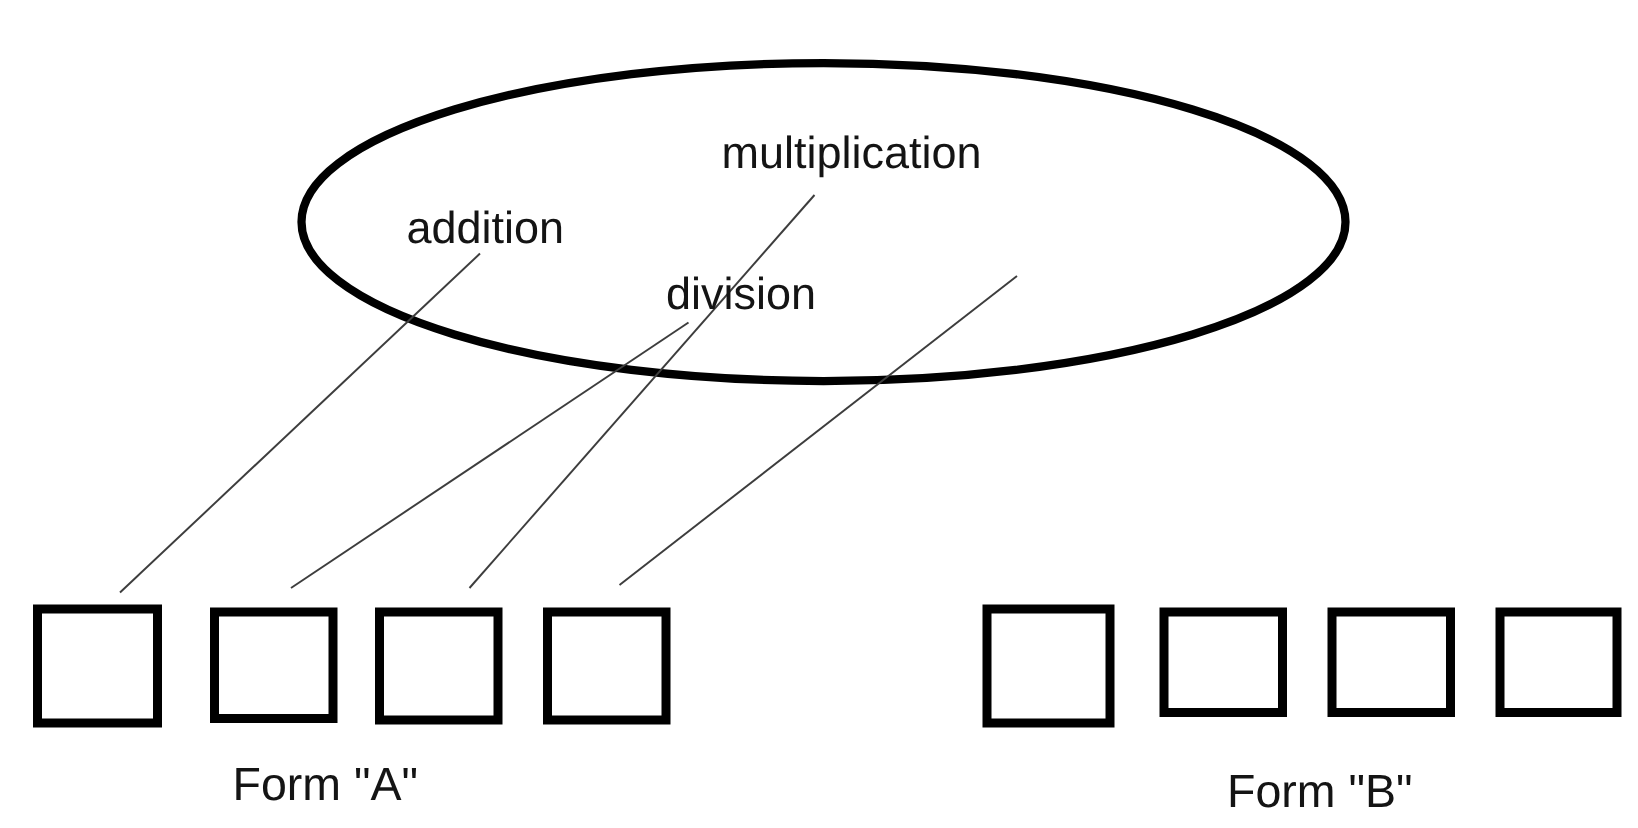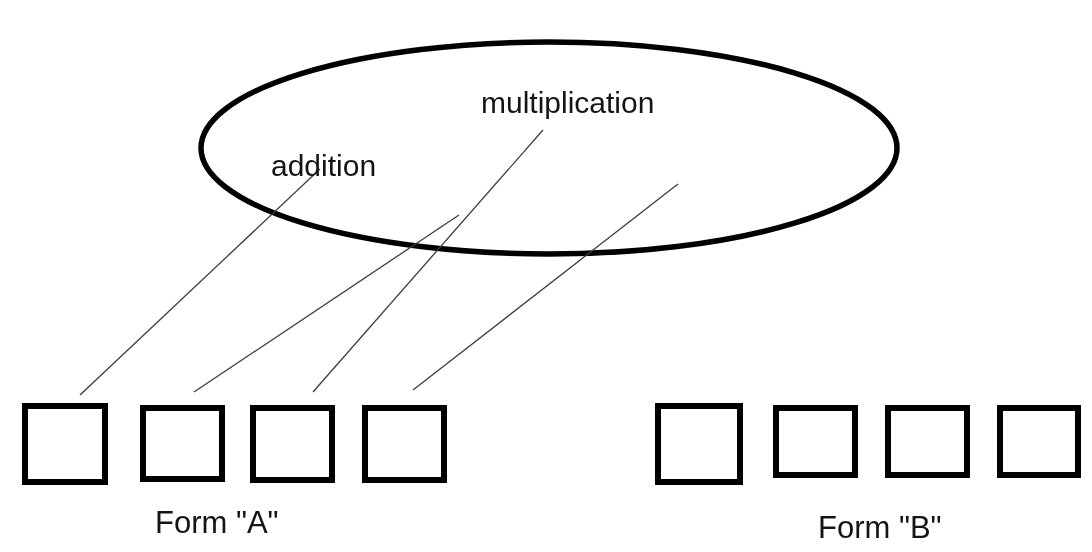--- a/index.html
+++ b/index.html
@@ -38,22 +38,23 @@
   <svg id="shape-layer" viewBox="0 0 1092 552" xmlns="http://www.w3.org/2000/svg">
     <ellipse cx="549" cy="148" rx="348" ry="106" fill="none" stroke="#000000" stroke-width="5.5"></ellipse>
     <line x1="320" y1="169" x2="80" y2="395" stroke="#3d3d3d" stroke-width="1.3"></line>
     <line x1="459" y1="215" x2="194" y2="392" stroke="#3d3d3d" stroke-width="1.3"></line>
     <line x1="543" y1="130" x2="313" y2="392" stroke="#3d3d3d" stroke-width="1.3"></line>
     <line x1="678" y1="184" x2="413" y2="390" stroke="#3d3d3d" stroke-width="1.3"></line>
   </svg>
 
   <div class="op-label" style="left:481px;top:87px;">multiplication</div>
 
-  <div class="op-label" style="left:271px;top:137px;margin-top:13px;">addition</div>
+  <div class="op-label" style="left:271px;top:137px;">addition</div>
 
+  <div class="op-label" style="left:444px;top:181px;">division</div>
 
 
   <div class="box" style="left:22px; top:403px;width:86px;height:82px;"></div>
   <div class="box" style="left:140px;top:405px;width:85px;height:77px;"></div>
   <div class="box" style="left:250px;top:405px;width:85px;height:78px;"></div>
   <div class="box" style="left:362px;top:405px;width:85px;height:78px;"></div>
 
   <div class="box" style="left:655px;top:403px;width:88px;height:82px;"></div>
   <div class="box" style="left:773px;top:405px;width:85px;height:73px;"></div>
   <div class="box" style="left:885px;top:405px;width:85px;height:73px;"></div>

